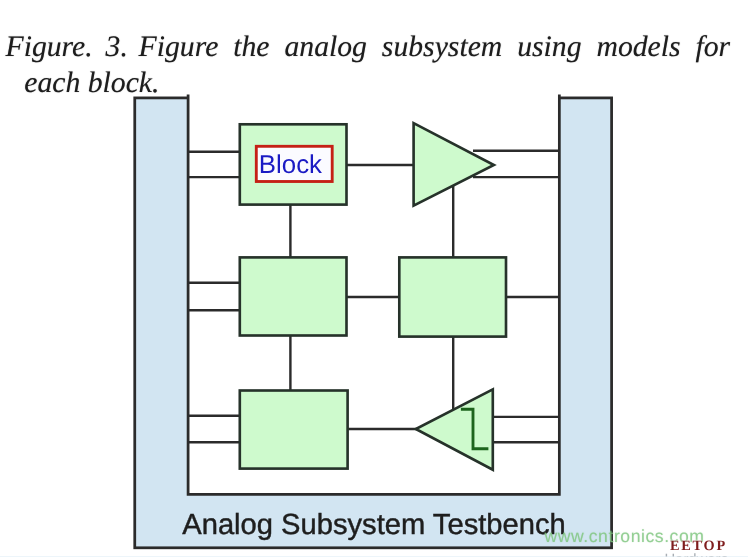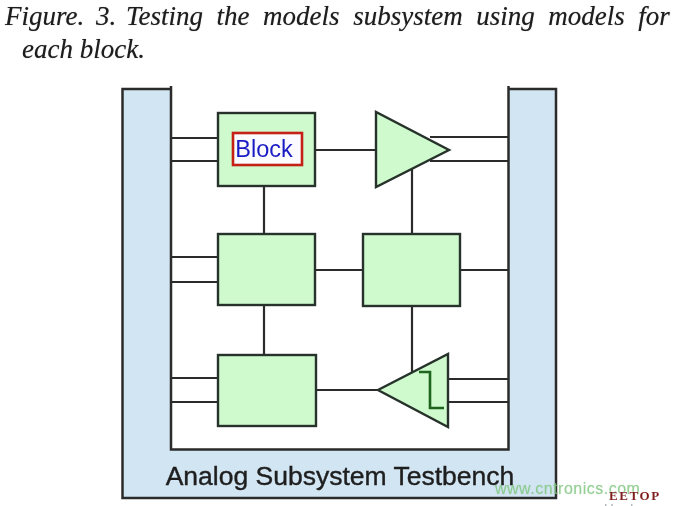--- a/index.html
+++ b/index.html
@@ -1,32 +1,32 @@
 <!DOCTYPE html>
 <html><head>
 <meta charset="utf-8">
 <style>
   html,body{margin:0;padding:0;}
   body{width:680px;height:506px;background:#ffffff;overflow:hidden;position:relative;
        font-family:"Liberation Sans", sans-serif;}
   .cap{position:absolute;font-family:"Liberation Serif", serif;font-style:italic;
        font-size:27px;line-height:1;color:#1d1d1d;white-space:pre;
-       text-shadow:0 0 0.9px rgba(25,25,25,0.55);}
+       text-shadow:0 0 0.9px rgba(25,25,25,0.55);margin-top:26px;}
   #svgwrap{position:absolute;left:0;top:0;width:680px;height:506px;}
   .wm{position:absolute;left:495px;top:480px;font-size:16px;letter-spacing:0.5px;
       color:rgba(128,198,128,0.72);text-shadow:0 0 1px rgba(128,198,128,0.5);}
   .eetop{position:absolute;left:609px;top:488px;font-family:"Liberation Serif",serif;
       font-weight:bold;font-size:13px;letter-spacing:1.6px;color:#7f1d1d;
       text-shadow:0 0 2px #ffffff, 0 0 1px #ffffff;}
   .hw{position:absolute;left:604px;top:501px;font-size:13.5px;color:#a8aeb4;}
 </style>
 </head>
 <body>
   <div class="cap" style="left:5px;top:3px;word-spacing:5px;">Figure. 3.</div>
-  <div class="cap" style="left:126px;top:3px;word-spacing:6.8px;">Testing the models subsystem using models for</div>
+  <div class="cap" style="left:126px;top:3px;word-spacing:6.8px;">Figure the analog subsystem using models for</div>
   <div class="cap" style="left:22px;top:36px;">each block.</div>
 
   <div id="svgwrap">
   <svg width="680" height="506" viewBox="0 0 680 506" xmlns="http://www.w3.org/2000/svg">
 
     <rect x="122.5" y="89" width="433.5" height="409" fill="#d2e5f2" stroke="#2b2b2b" stroke-width="2.5"></rect>
 
     <path d="M171,86 L171,449.5 L508.5,449.5 L508.5,86 Z" fill="#ffffff" stroke="none"></path>
     <path d="M171,86 L171,449.5 L508.5,449.5 L508.5,86" fill="none" stroke="#2b2b2b" stroke-width="2.5"></path>
 

